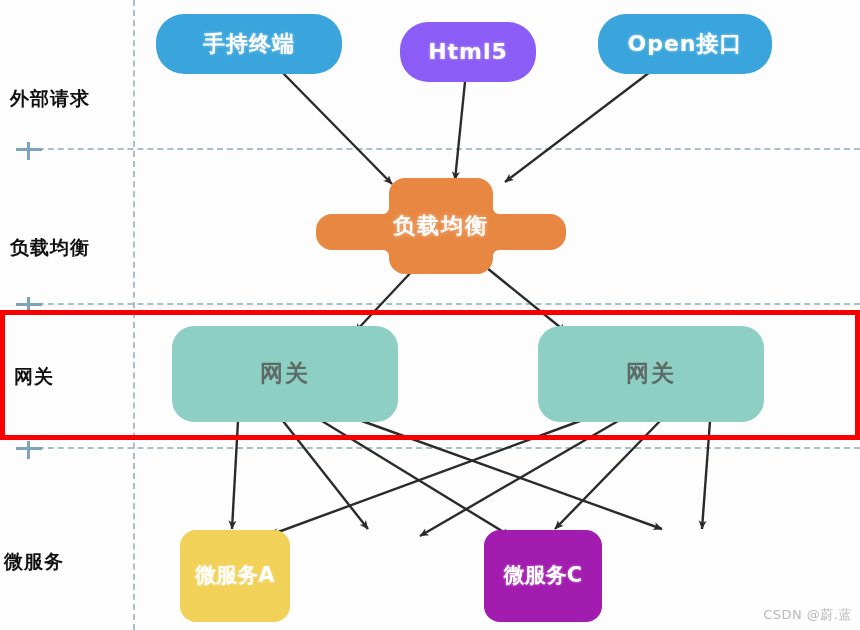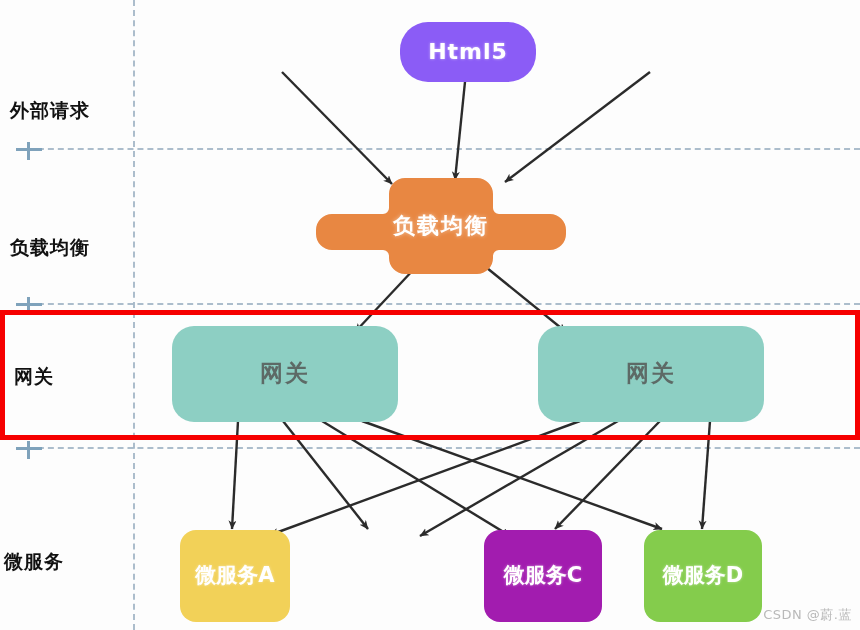--- a/index.html
+++ b/index.html
@@ -149,21 +149,21 @@
 
   <div class="lane-divider" style="top:148px;"></div>
   <div class="lane-tick" style="left:16px; top:148px;"></div>
 
   <div class="lane-divider" style="top:303px;"></div>
   <div class="lane-tick" style="left:16px; top:303px;"></div>
 
   <div class="lane-divider" style="top:447px;"></div>
   <div class="lane-tick" style="left:16px; top:447px;"></div>
 
-  <div class="lane-label" style="left:10px; top:98px;">外部请求</div>
+  <div class="lane-label" style="left:10px; top:86px;">外部请求</div>
   <div class="lane-label" style="left:10px; top:235px;">负载均衡</div>
   <div class="lane-label" style="left:14px; top:364px;">网关</div>
   <div class="lane-label" style="left:4px; top:549px;">微服务</div>
 
   <svg id="arrow-layer" viewBox="0 0 860 630">
     <defs>
       <marker id="ah" markerWidth="11" markerHeight="11" refX="8.5" refY="4" orient="auto" markerUnits="userSpaceOnUse">
         <path d="M0,0 L9,4 L0,8 L2.4,4 z" fill="#2b2b2b"></path>
       </marker>
     </defs>
@@ -181,22 +181,28 @@
       <path d="M322,421 L510,536"></path>
       <path d="M362,421 L662,529"></path>
 
       <path d="M580,421 L270,535"></path>
       <path d="M618,421 L420,536"></path>
       <path d="M660,421 L555,529"></path>
       <path d="M710,421 L702,529"></path>
     </g>
   </svg>
 
+  <div class="node node-client" style="left:156px; top:14px; width:186px; height:60px; background:#39a5dc;">
+    <span>手持终端</span>
+  </div>
   <div class="node node-client" style="left:400px; top:22px; width:136px; height:60px; background:#8b5cf6;">
     <span>Html5</span>
+  </div>
+  <div class="node node-client" style="left:598px; top:14px; width:174px; height:60px; background:#39a5dc;">
+    <span>Open接口</span>
   </div>
 
   <div class="lb-wrap" style="left:316px; top:178px; width:250px; height:96px;">
     <svg width="250" height="96" viewBox="0 0 250 96">
       <path d="M89,0 h72 a16,16 0 0 1 16,16 v14 a6,6 0 0 0 6,6 h51 a16,16 0 0 1 16,16 v4
                a16,16 0 0 1 -16,16 h-51 a6,6 0 0 0 -6,6 v2 a16,16 0 0 1 -16,16 h-72
                a16,16 0 0 1 -16,-16 v-2 a6,6 0 0 0 -6,-6 h-51 a16,16 0 0 1 -16,-16 v-4
                a16,16 0 0 1 16,-16 h51 a6,6 0 0 0 6,-6 v-14 a16,16 0 0 1 16,-16 z" fill="#e88742"></path>
     </svg>
     <div class="lb-text">负载均衡</div>
@@ -210,19 +216,16 @@
   </div>
 
   <div class="highlight-box" style="left:0px; top:310px; width:860px; height:130px;"></div>
 
   <div class="node node-service" style="left:180px; top:530px; width:110px; height:92px; background:#f2d158;">
     <span>微服务A</span>
   </div>
   <div class="node node-service" style="left:484px; top:530px; width:118px; height:92px; background:#a21caf;">
     <span>微服务C</span>
   </div>
-  <div class="node node-service" style="left:644px; top:530px; width:118px; height:92px; background:#84cc4c;">
-    <span>微服务D</span>
-  </div>
 
   <div class="watermark">CSDN @蔚.蓝</div>
 
 </div>
 
 </body></html>

